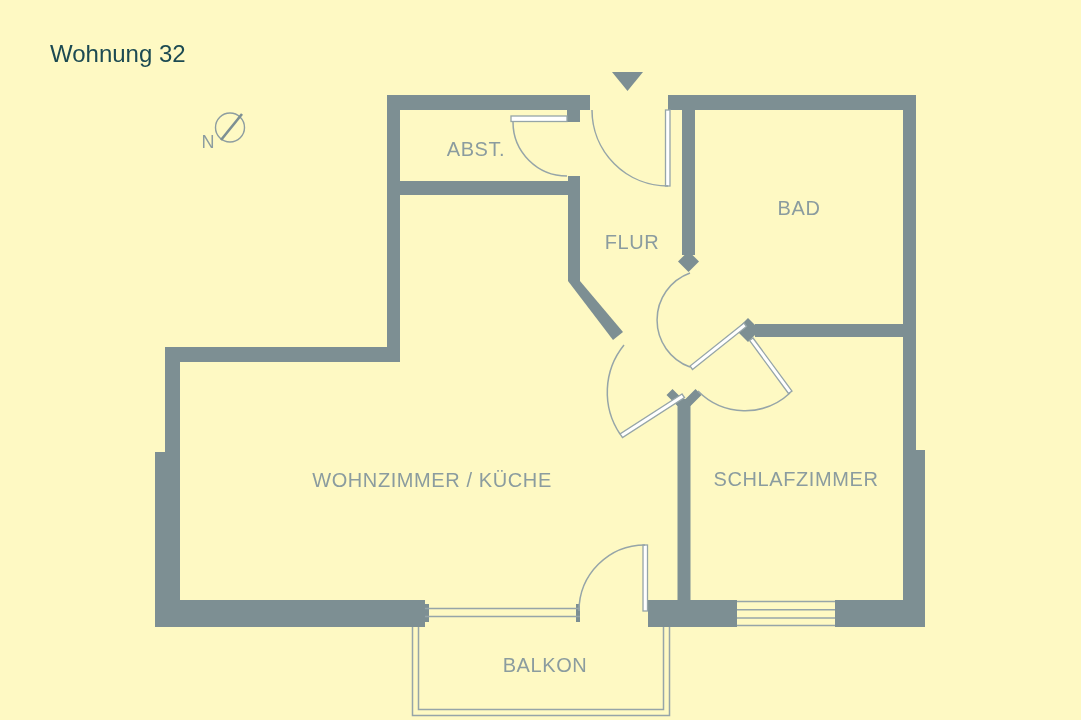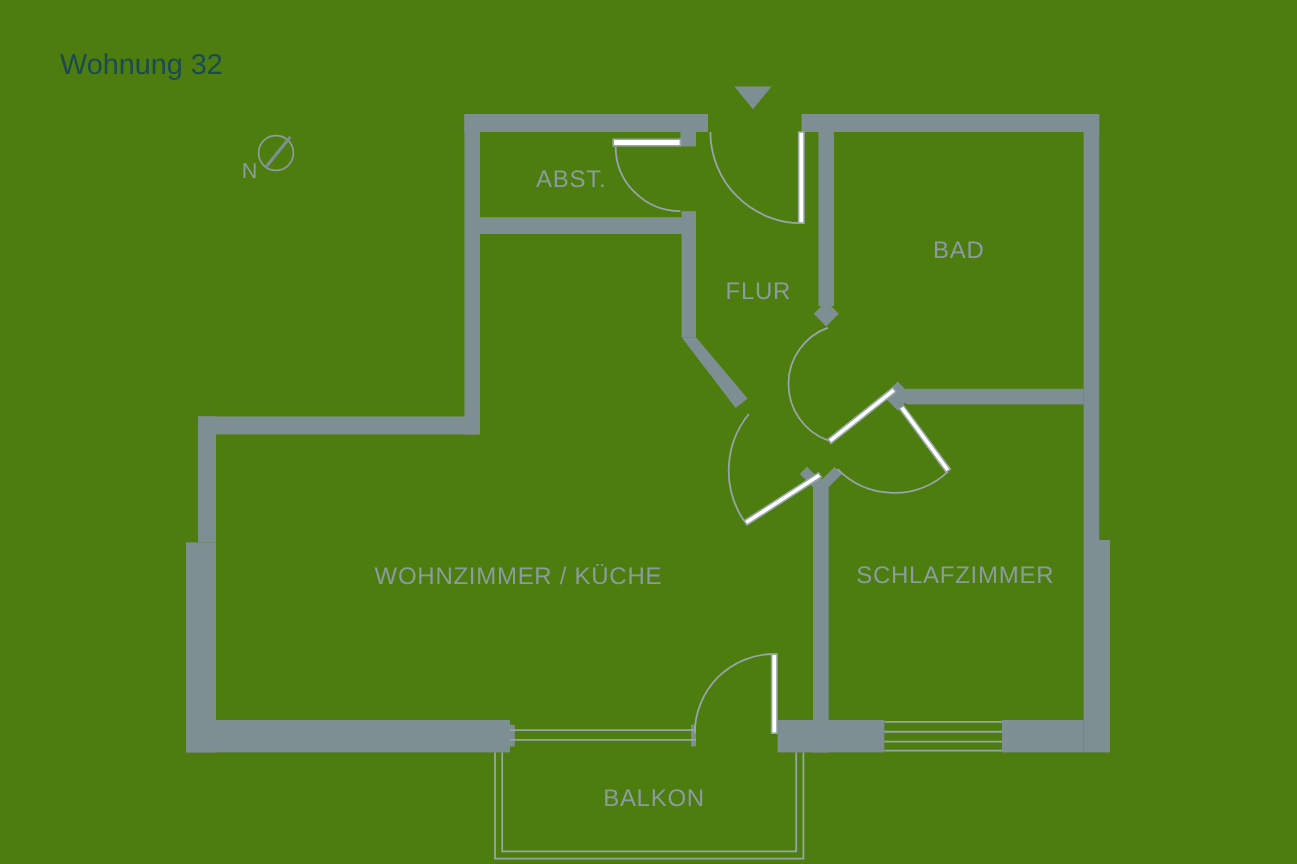--- a/index.html
+++ b/index.html
@@ -1,16 +1,16 @@
 <!DOCTYPE html>
 <html><head>
 <meta charset="utf-8">
 <style>
   html,body{margin:0;padding:0;background:#ffffff;}
-  .stage{position:relative;width:1081px;height:720px;background:#4d7c0f;overflow:hidden;
+  .stage{position:relative;width:1081px;height:720px;background:#fef9c3;overflow:hidden;
          font-family:"Liberation Sans",sans-serif;}
   svg{display:block;}
   .room-label{fill:#8b9c9f;font-size:20px;letter-spacing:0.6px;font-family:"Liberation Sans",sans-serif;}
   .plan-title{fill:#1c4a52;font-size:24px;font-family:"Liberation Sans",sans-serif;}
   .compass-label{fill:#8d9da0;font-size:18px;font-family:"Liberation Sans",sans-serif;}
   .wall{fill:#7d8f93;stroke:none;}
   .thin{stroke:#96a5a8;stroke-width:1.5;fill:none;}
   .leaf{stroke:#96a5a8;stroke-width:1.3;fill:#ffffff;}
 </style>
 </head>

